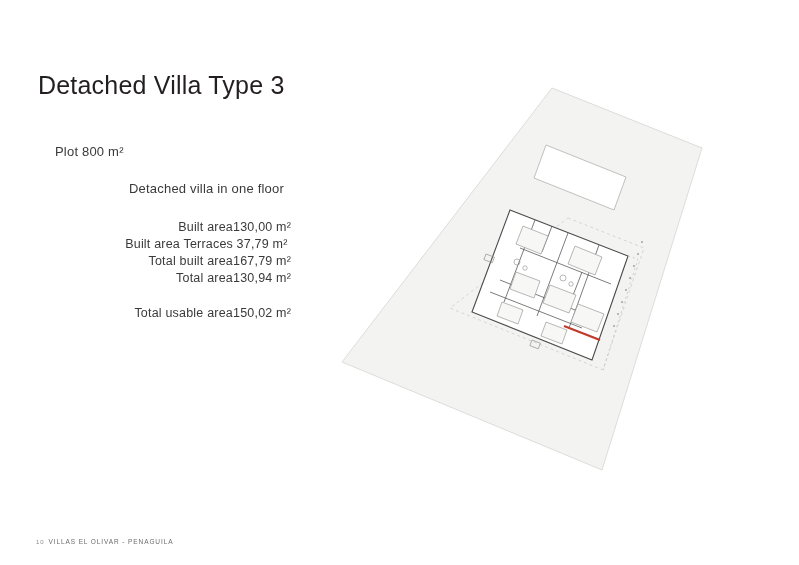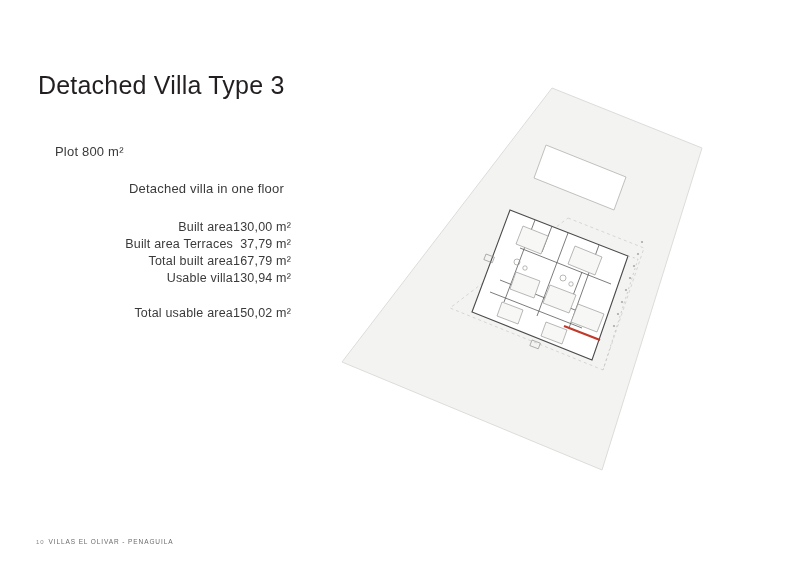--- a/index.html
+++ b/index.html
@@ -72,21 +72,21 @@
     font-size: 12.5px;
     color: #3a3a3a;
     letter-spacing: 0.2px;
   }
   table.areas td {
     padding: 0 0 3px 0;
     vertical-align: top;
     white-space: nowrap;
   }
   table.areas td.label { width: 178px; text-align: right; }
-  table.areas td.value { text-align: right; margin-top: 13px; }
+  table.areas td.value { text-align: center; margin-top: 13px; }
   table.areas tr.spacer td { height: 18px; padding: 0; }
 
   
   .footer {
     position: absolute;
     left: 36px;
     bottom: 20px;
     font-size: 6.5px;
     letter-spacing: 0.9px;
     color: #6b6b6b;
@@ -128,21 +128,21 @@
           </tr>
           <tr>
             <td class="label">Built area Terraces</td>
             <td class="value">37,79 m²</td>
           </tr>
           <tr>
             <td class="label">Total built area</td>
             <td class="value">167,79 m²</td>
           </tr>
           <tr>
-            <td class="label">Usable villa</td>
+            <td class="label">Total area</td>
             <td class="value">130,94 m²</td>
           </tr>
           <tr class="spacer">
               <td></td>
               <td></td>
             </tr>
           <tr>
             <td class="label">Total usable area</td>
             <td class="value">150,02 m²</td>
           </tr>

